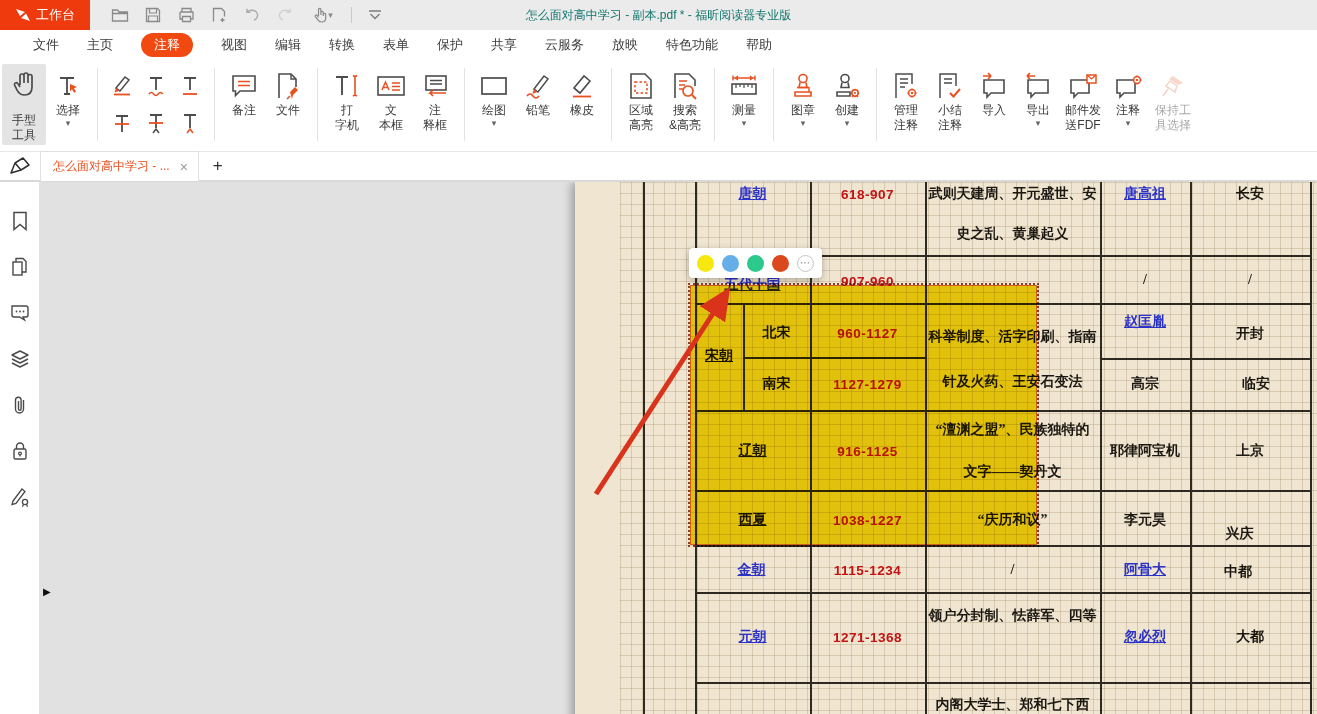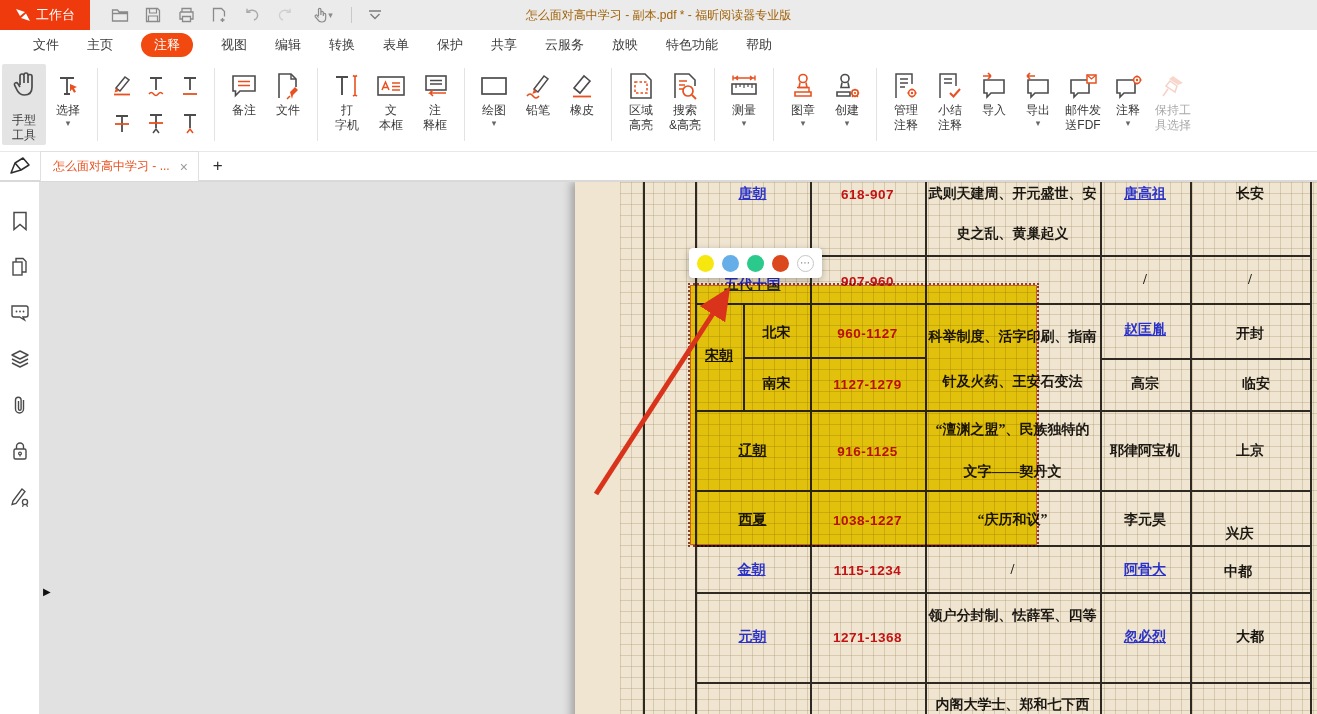--- a/index.html
+++ b/index.html
@@ -10,21 +10,21 @@
   .titlebar { position:relative; height:30px; background:#EBEBEB;
     display:flex; align-items:center; }
   .brand { width:90px; height:30px; background:#EE3A0C; color:#fff;
     display:flex; align-items:center; justify-content:center; gap:5px;
     font-size:13px; }
   .tb-icons { display:flex; align-items:center; gap:9px; margin-left:18px; }
   .tb-btn { width:24px; height:24px; display:flex; align-items:center;
     justify-content:center; }
   .tb-sep { width:1px; height:16px; background:#c9c9c9; margin:0 2px; }
   .win-title { position:absolute; left:0; right:0; text-align:center;
-    font-size:12px; color:#a16207; pointer-events:none; }
+    font-size:12px; color:#0f766e; pointer-events:none; }
 
   
   .menubar { height:30px; background:#fff; display:flex; align-items:center;
     gap:28px; padding-left:33px; font-size:13px; color:#3c3c3c; }
   .menu-item { cursor:default; }
   .menu-item.active { background:#F1490F; color:#fff; padding:3px 13px;
     border-radius:12px; }
 
   
   .ribbon { height:92px; background:#fff; display:flex; align-items:stretch;
@@ -651,21 +651,21 @@
       <div class="cell" style="left:525px;top:86px;width:90px;height:24px">/</div>
       <div class="cell" style="left:615px;top:86px;width:120px;height:24px">/</div>
 
       <div class="cell bk" style="left:120px;top:162px;width:48px;height:24px">宋朝</div>
       <div class="cell" style="left:168px;top:139px;width:67px;height:24px">北宋</div>
       <div class="cell" style="left:168px;top:190px;width:67px;height:24px">南宋</div>
       <div class="cell yr" style="left:235px;top:139px;width:115px;height:24px">960-1127</div>
       <div class="cell yr" style="left:235px;top:190px;width:115px;height:24px">1127-1279</div>
       <div class="cell" style="left:350px;top:143px;width:175px;height:24px">科举制度、活字印刷、指南</div>
       <div class="cell" style="left:350px;top:188px;width:175px;height:24px">针及火药、王安石变法</div>
-      <div class="cell lk" style="left:525px;top:136px;width:90px;height:24px">赵匡胤</div>
+      <div class="cell lk" style="left:525px;top:128px;width:90px;height:24px">赵匡胤</div>
       <div class="cell" style="left:615px;top:140px;width:120px;height:24px">开封</div>
       <div class="cell" style="left:525px;top:190px;width:90px;height:24px">高宗</div>
       <div class="cell" style="left:615px;top:190px;width:132px;height:24px">临安</div>
 
       <div class="cell bk" style="left:120px;top:257px;width:115px;height:24px">辽朝</div>
       <div class="cell yr" style="left:235px;top:257px;width:115px;height:24px">916-1125</div>
       <div class="cell" style="left:350px;top:236px;width:175px;height:24px">“澶渊之盟”、民族独特的</div>
       <div class="cell" style="left:350px;top:278px;width:175px;height:24px">文字——契丹文</div>
       <div class="cell" style="left:525px;top:257px;width:90px;height:24px">耶律阿宝机</div>
       <div class="cell" style="left:615px;top:257px;width:120px;height:24px">上京</div>

